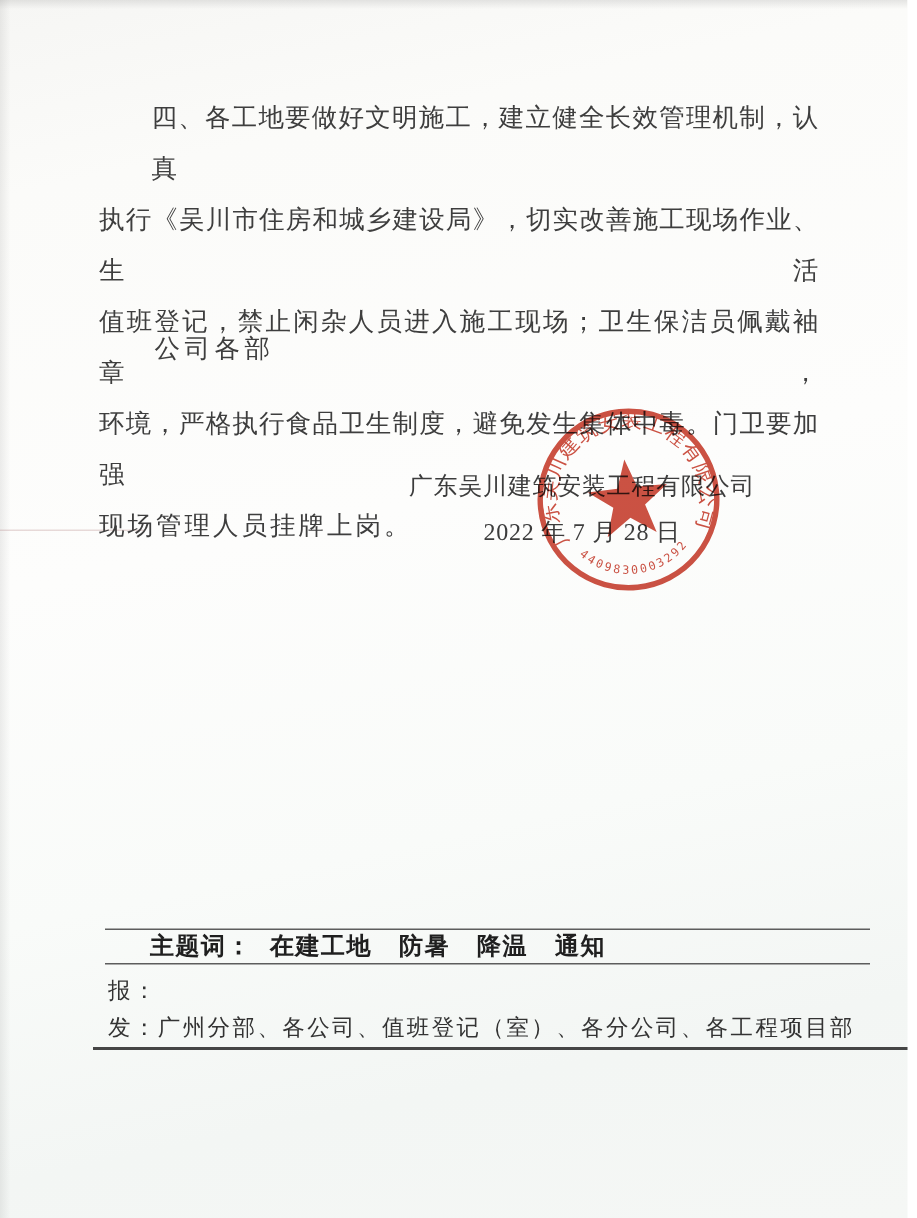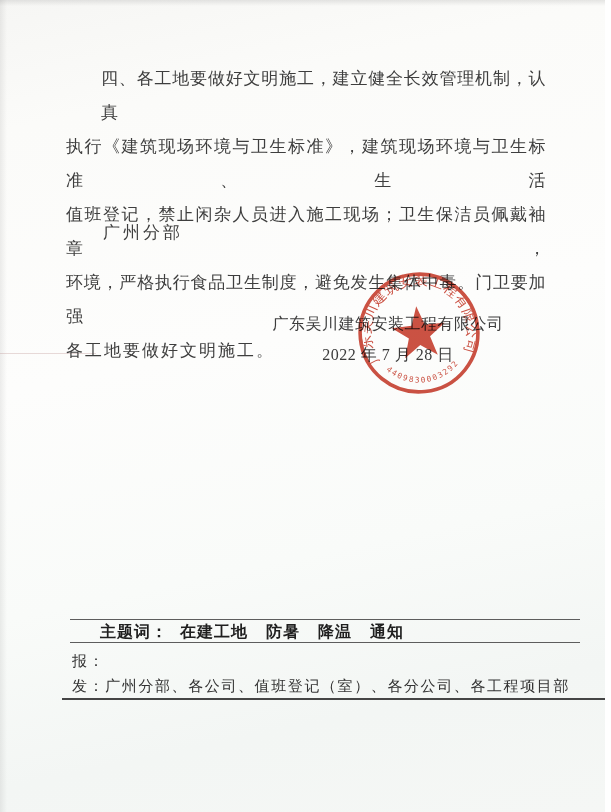--- a/index.html
+++ b/index.html
@@ -61,27 +61,27 @@
 <body>
 
 <div class="page">
 
   <div class="edge-top"></div>
   <div class="edge-left"></div>
   <div class="scan-line"></div>
 
   <div class="para">
     <div class="pline first">四、各工地要做好文明施工，建立健全长效管理机制，认真</div>
-    <div class="pline">执行《建筑现场环境与卫生标准》，建筑现场环境与卫生标准、生活</div>
+    <div class="pline">执行《吴川市住房和城乡建设局》，切实改善施工现场作业、生活</div>
     <div class="pline">值班登记，禁止闲杂人员进入施工现场；卫生保洁员佩戴袖章，</div>
     <div class="pline">环境，严格执行食品卫生制度，避免发生集体中毒。门卫要加强</div>
-    <div class="pline last">各工地要做好文明施工。</div>
+    <div class="pline last">现场管理人员挂牌上岗。</div>
   </div>
 
-  <div class="closing">广州分部</div>
+  <div class="closing">公司各部</div>
 
   <div class="sig-company">广东吴川建筑安装工程有限公司</div>
   <div class="sig-date">2022 年 7 月 28 日</div>
 
   <svg class="seal" viewBox="0 0 122 122">
     <defs>
       <path id="seal-top-arc" d="M 20.3,84.5 A 47,47 0 1 1 101.7,84.5" fill="none"></path>
       <path id="seal-bottom-arc" d="M 19.4,85 A 48,48 0 0 0 102.6,85" fill="none"></path>
     </defs>
     <circle cx="61" cy="61" r="57" fill="none" stroke-width="3.5" stroke="#c63a2a"></circle>

